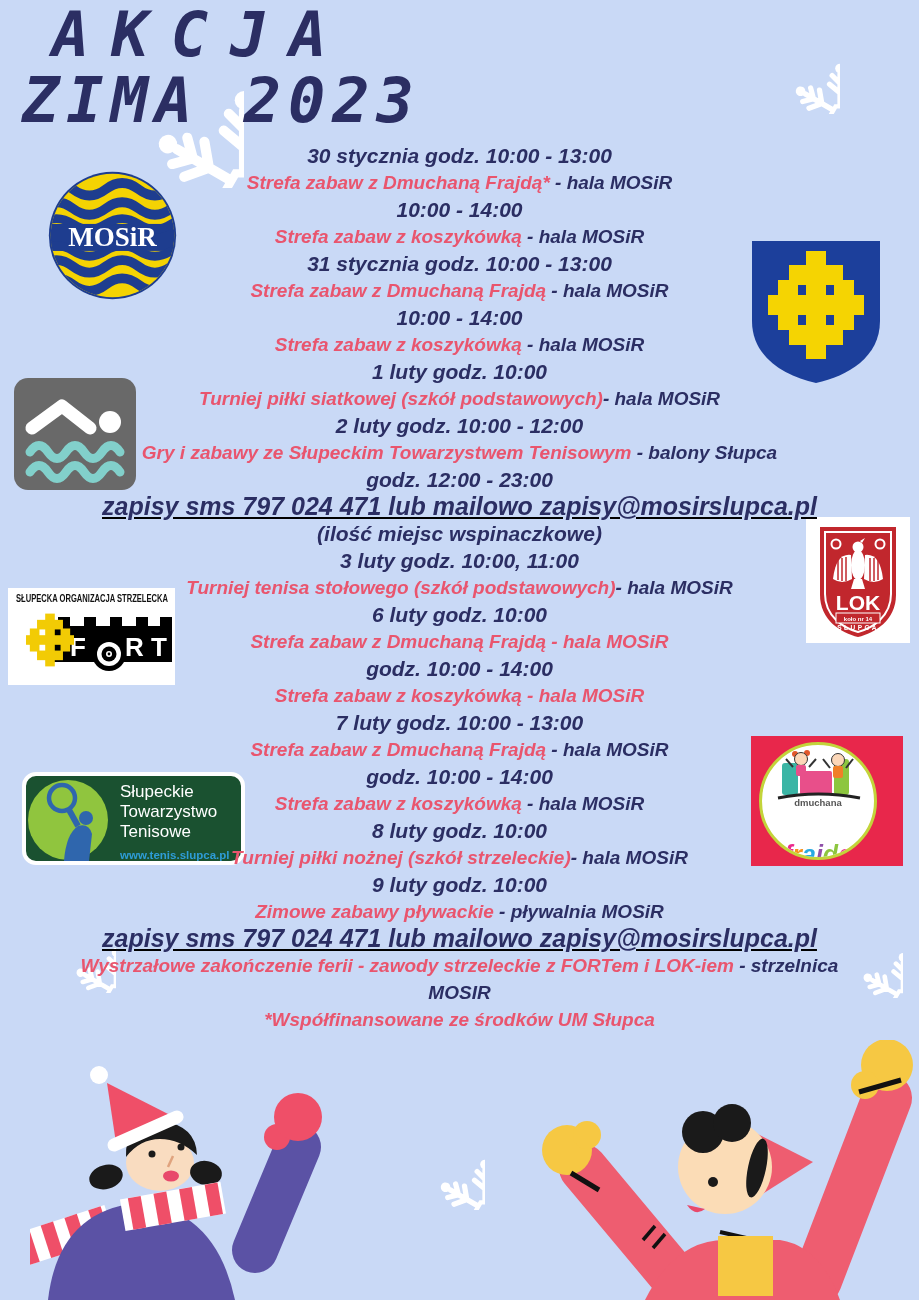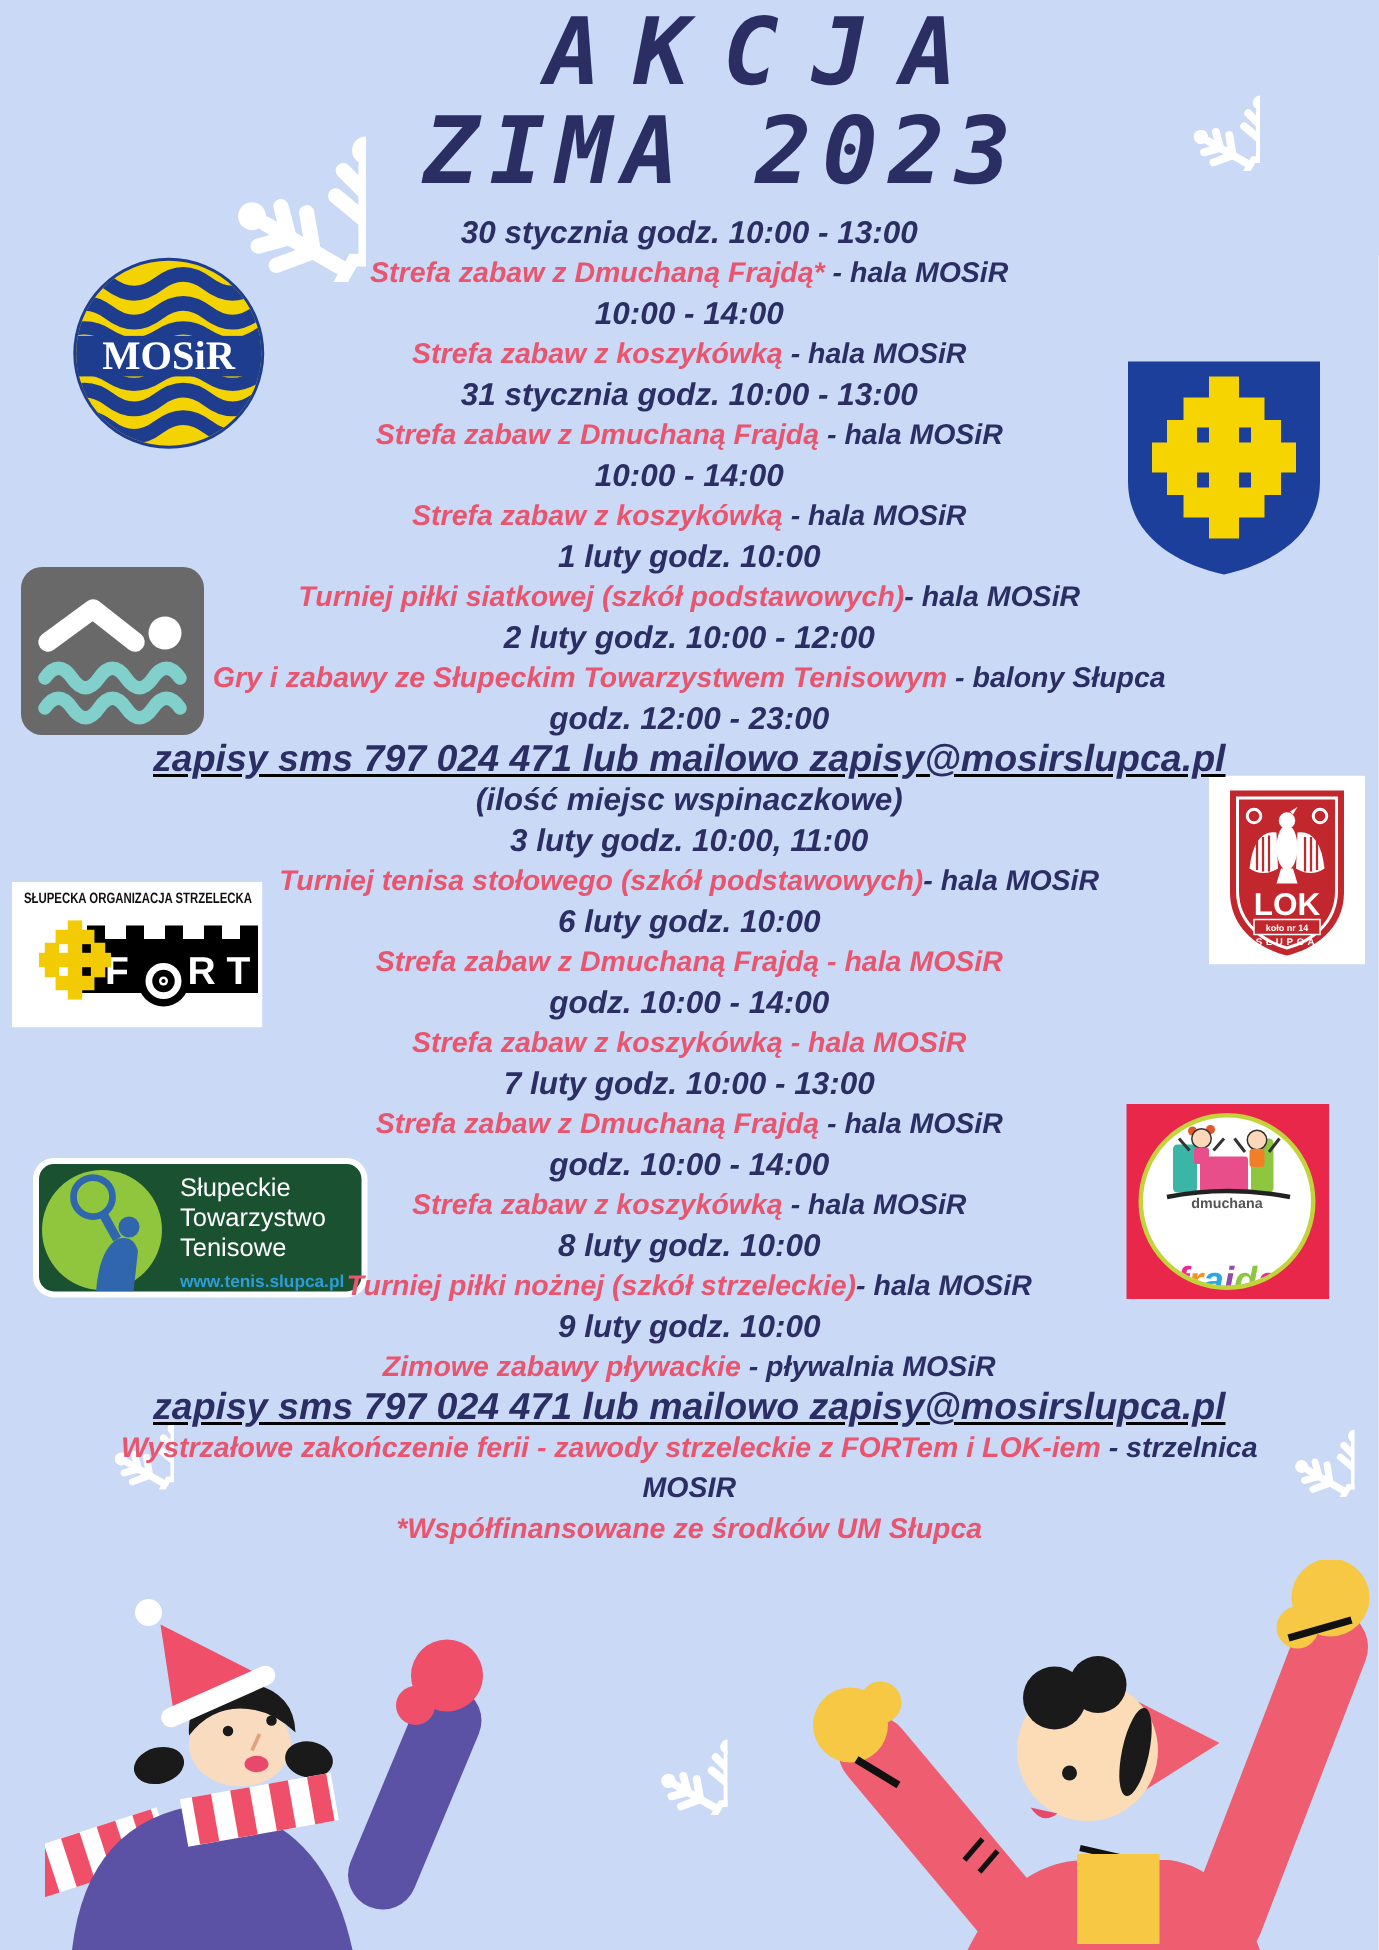--- a/index.html
+++ b/index.html
@@ -5,21 +5,21 @@
   :root{
     --bg:#c9d9f6;
     --navy:#2b2e63;
     --pink:#e9556e;
   }
   html,body{margin:0;padding:0;}
   body{font-family:"Liberation Sans",sans-serif;}
   .poster{position:relative;width:919px;height:1300px;background:var(--bg);overflow:hidden;}
 
   
-  .title{position:absolute;top:2px;left:0;width:100%;text-align:center;z-index:3;
+  .title{position:absolute;top:2px;left:0;width:100%;z-index:3;
          font-family:"DejaVu Sans Mono",monospace;font-style:italic;font-weight:bold;
          color:var(--navy);line-height:66px;font-size:62px;}
   .title .t1{display:block;transform:translateX(52px);letter-spacing:22px;}
   .title .t2{display:block;transform:translateX(22px);letter-spacing:7px;}
 
   
   .schedule{position:absolute;top:142px;left:45px;right:45px;z-index:3;text-align:center;
             font-style:italic;font-weight:bold;}
   .schedule .line{line-height:27px;}
   .schedule .date{font-size:21px;}
@@ -43,21 +43,21 @@
   .swim{left:14px;top:378px;width:122px;height:112px;}
   .fort{left:8px;top:588px;width:167px;height:97px;}
   .lok{left:806px;top:517px;width:104px;height:126px;}
 
   .tennis{left:22px;top:772px;width:223px;height:93px;background:#1a5130;
           border:4px solid #fff;border-radius:14px;box-sizing:border-box;overflow:hidden;}
   .tennis .player-wrap{position:absolute;left:0;top:0;width:96px;height:85px;}
   .tennis .txt{position:absolute;left:94px;top:6px;color:#fff;font-size:17px;line-height:20px;}
   .tennis .url{color:#2e9cd6;font-weight:bold;font-size:11.5px;margin-top:3px;}
 
-  .frajda{left:751px;top:736px;width:135px;height:130px;background:#e8274b;}
+  .frajda{left:751px;top:736px;width:152px;height:130px;background:#e8274b;}
   .frajda .disc{position:absolute;left:8px;top:6px;width:118px;height:118px;border-radius:50%;
                 background:#fff;border:3px solid #c3d43a;box-sizing:border-box;overflow:hidden;text-align:center;}
   .frajda .castle{display:block;margin:0 auto;}
   .frajda .dmuchana{font-size:9.5px;color:#555;font-weight:bold;margin-top:-6px;}
   .frajda .word{font-size:25px;font-weight:bold;line-height:24px;font-style:italic;margin-top:34px;}
 
   
   .girl{position:absolute;left:30px;top:1055px;width:320px;height:245px;z-index:2;}
   .boy{position:absolute;left:535px;top:1040px;width:384px;height:260px;z-index:2;}
 </style>

